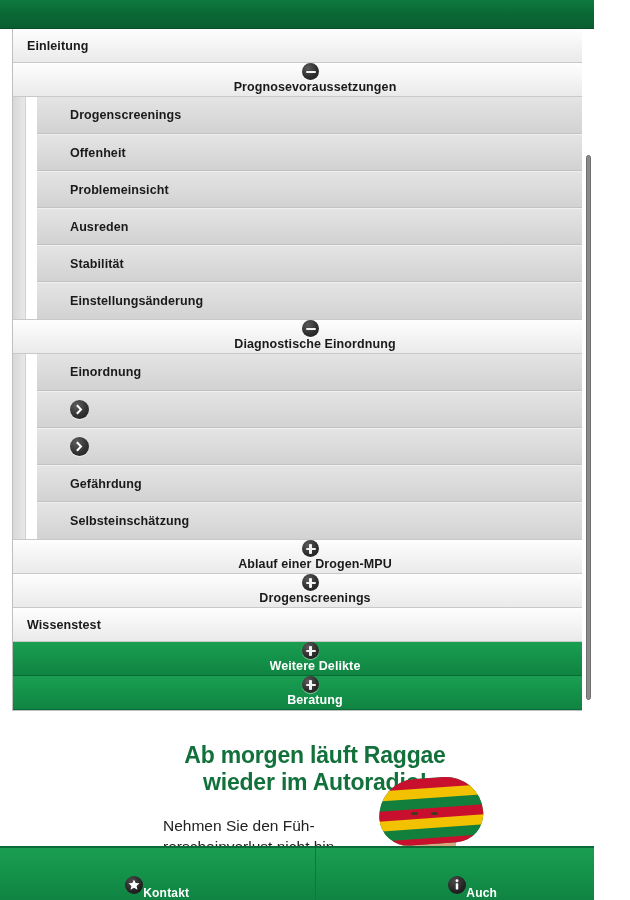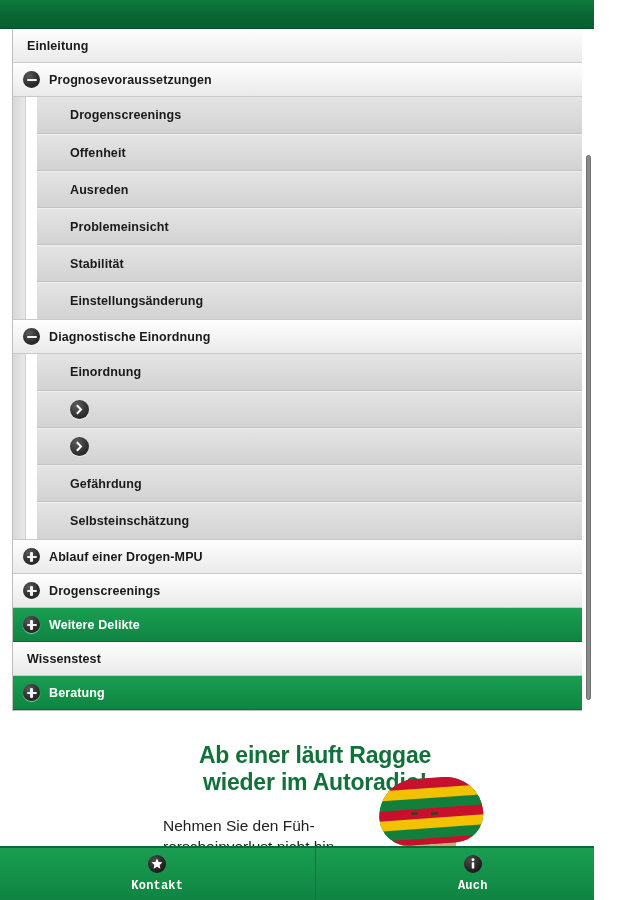--- a/index.html
+++ b/index.html
@@ -61,21 +61,21 @@
     cursor: pointer;
     user-select: none;
   }
 
   
   .row.level0 {
     background: linear-gradient(to bottom, #fefefe 0%, #f4f4f4 50%, #eaeaea 100%);
     padding-left: 14px;
     padding-right: 10px;
   }
-  .row.level0.with-toggle { padding-left: 10px; }
+  .row.level0.with-toggle { padding-left: 10px; flex-direction: column; }
 
   
   .row.green {
     background: linear-gradient(to bottom, #1a9e52 0%, #149049 55%, #108442 100%);
     border-bottom: 1px solid #0a6a34;
     padding-left: 10px;
     padding-right: 10px;
   }
   .row.green .row-label { color: #ffffff; font-weight: bold; }
 
@@ -236,26 +236,24 @@
     width: 630px;
     height: 54px;
     display: flex;
     background: linear-gradient(to bottom, #1a9e52 0%, #149049 55%, #0f8442 100%);
     border-top: 2px solid #0b6a35;
     box-sizing: border-box;
   }
   .tab {
     flex: 1;
     display: flex;
-    flex-direction: column;
-    align-items: center;
+    align-items: flex-end;
     justify-content: center;
     cursor: pointer;
     border-right: 1px solid #0c7a3d;
-    font-family: Liberation Mono, monospace;
   }
   .tab:last-child { border-right: none; }
   .tab-icon {
     width: 18px; height: 18px;
     border-radius: 50%;
     background: radial-gradient(circle at 35% 28%, #4a4a4a 0%, #232323 60%, #111111 100%);
     position: relative;
     margin-bottom: 6px;
   }
   .tab-icon svg { position: absolute; left: 0; top: 0; }
@@ -319,29 +317,29 @@
           </div>
           <div class="row level1">
             <span class="row-label">Offenheit</span>
             <div class="icon-chevron">
               <svg width="19" height="19" viewBox="0 0 19 19">
                 <path d="M7.6 4.6 L12.4 9.5 L7.6 14.4 L6.1 13.0 L9.6 9.5 L6.1 6.0 Z" fill="#ffffff"></path>
               </svg>
             </div>
           </div>
           <div class="row level1">
+            <span class="row-label">Problemeinsicht</span>
+            <div class="icon-chevron">
+              <svg width="19" height="19" viewBox="0 0 19 19">
+                <path d="M7.6 4.6 L12.4 9.5 L7.6 14.4 L6.1 13.0 L9.6 9.5 L6.1 6.0 Z" fill="#ffffff"></path>
+              </svg>
+            </div>
+          </div>
+          <div class="row level1">
             <span class="row-label">Ausreden</span>
-            <div class="icon-chevron">
-              <svg width="19" height="19" viewBox="0 0 19 19">
-                <path d="M7.6 4.6 L12.4 9.5 L7.6 14.4 L6.1 13.0 L9.6 9.5 L6.1 6.0 Z" fill="#ffffff"></path>
-              </svg>
-            </div>
-          </div>
-          <div class="row level1">
-            <span class="row-label">Problemeinsicht</span>
             <div class="icon-chevron">
               <svg width="19" height="19" viewBox="0 0 19 19">
                 <path d="M7.6 4.6 L12.4 9.5 L7.6 14.4 L6.1 13.0 L9.6 9.5 L6.1 6.0 Z" fill="#ffffff"></path>
               </svg>
             </div>
           </div>
           <div class="row level1">
             <span class="row-label">Stabilität</span>
             <div class="icon-chevron">
               <svg width="19" height="19" viewBox="0 0 19 19">
@@ -402,42 +400,42 @@
             </div>
           </div>
         </div>
         <div class="row level0 with-toggle">
           <div class="icon-toggle plus"></div>
           <span class="row-label">Ablauf einer Drogen-MPU</span>
         </div>
         <div class="row level0 with-toggle">
           <div class="icon-toggle plus"></div>
           <span class="row-label">Drogenscreenings</span>
-        </div>
-        <div class="row level0 green with-toggle">
-          <div class="icon-toggle plus"></div>
-          <span class="row-label">Weitere Delikte</span>
         </div>
         <div class="row level0">
           <span class="row-label">Wissenstest</span>
           <div class="icon-chevron">
             <svg width="19" height="19" viewBox="0 0 19 19">
               <path d="M7.6 4.6 L12.4 9.5 L7.6 14.4 L6.1 13.0 L9.6 9.5 L6.1 6.0 Z" fill="#ffffff"></path>
             </svg>
           </div>
         </div>
         <div class="row level0 green with-toggle">
           <div class="icon-toggle plus"></div>
+          <span class="row-label">Weitere Delikte</span>
+        </div>
+        <div class="row level0 green with-toggle">
+          <div class="icon-toggle plus"></div>
           <span class="row-label">Beratung</span>
         </div>
       </div>
 
     <div class="ad">
       <div class="ad-headline">
-        <div>Ab einer läuft Raggae</div>
+        <div>Ab morgen läuft Raggae</div>
         <div>wieder im Autoradio!</div>
       </div>
       <div class="ad-body">Nehmen Sie den Füh­rerscheinverlust nicht hin. Auch für Sie gibt es einen Weg zurück zum</div>
       <div class="ad-photo">
 
         <div class="face"></div>
         <div class="cap">
           <i style="top:0px;background:#c8102e;"></i>
           <i style="top:10px;background:#f2c200;"></i>
           <i style="top:20px;background:#12803c;"></i>

